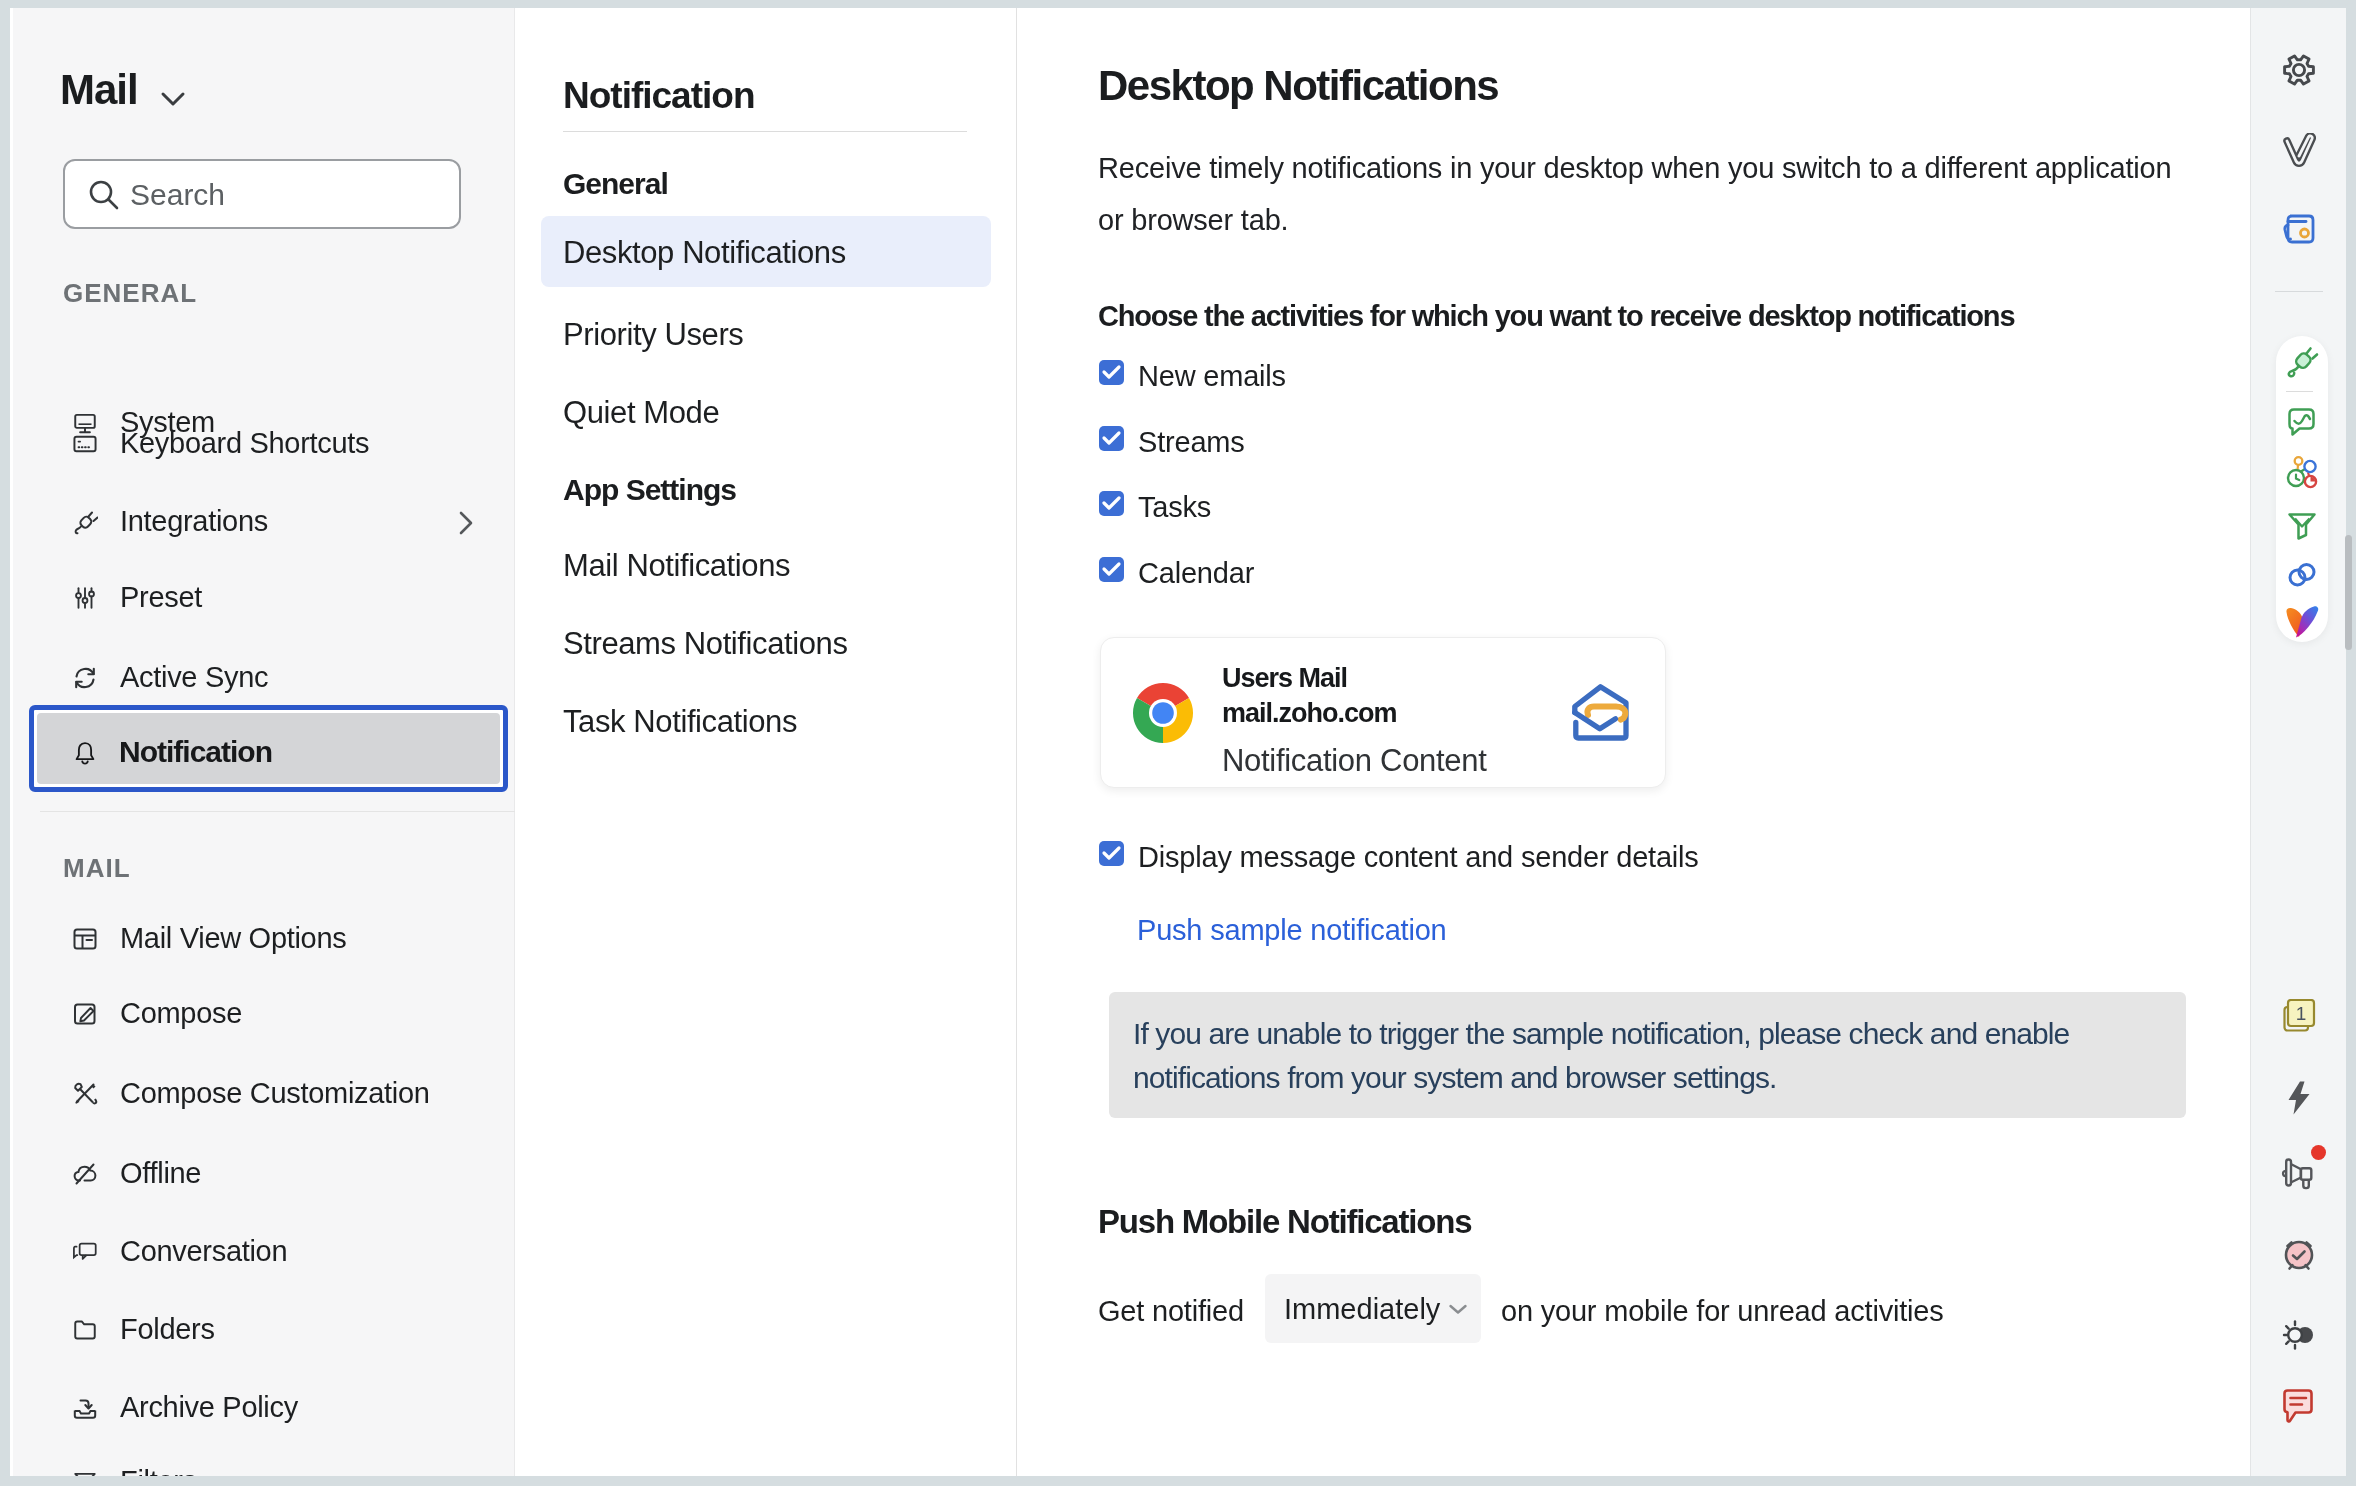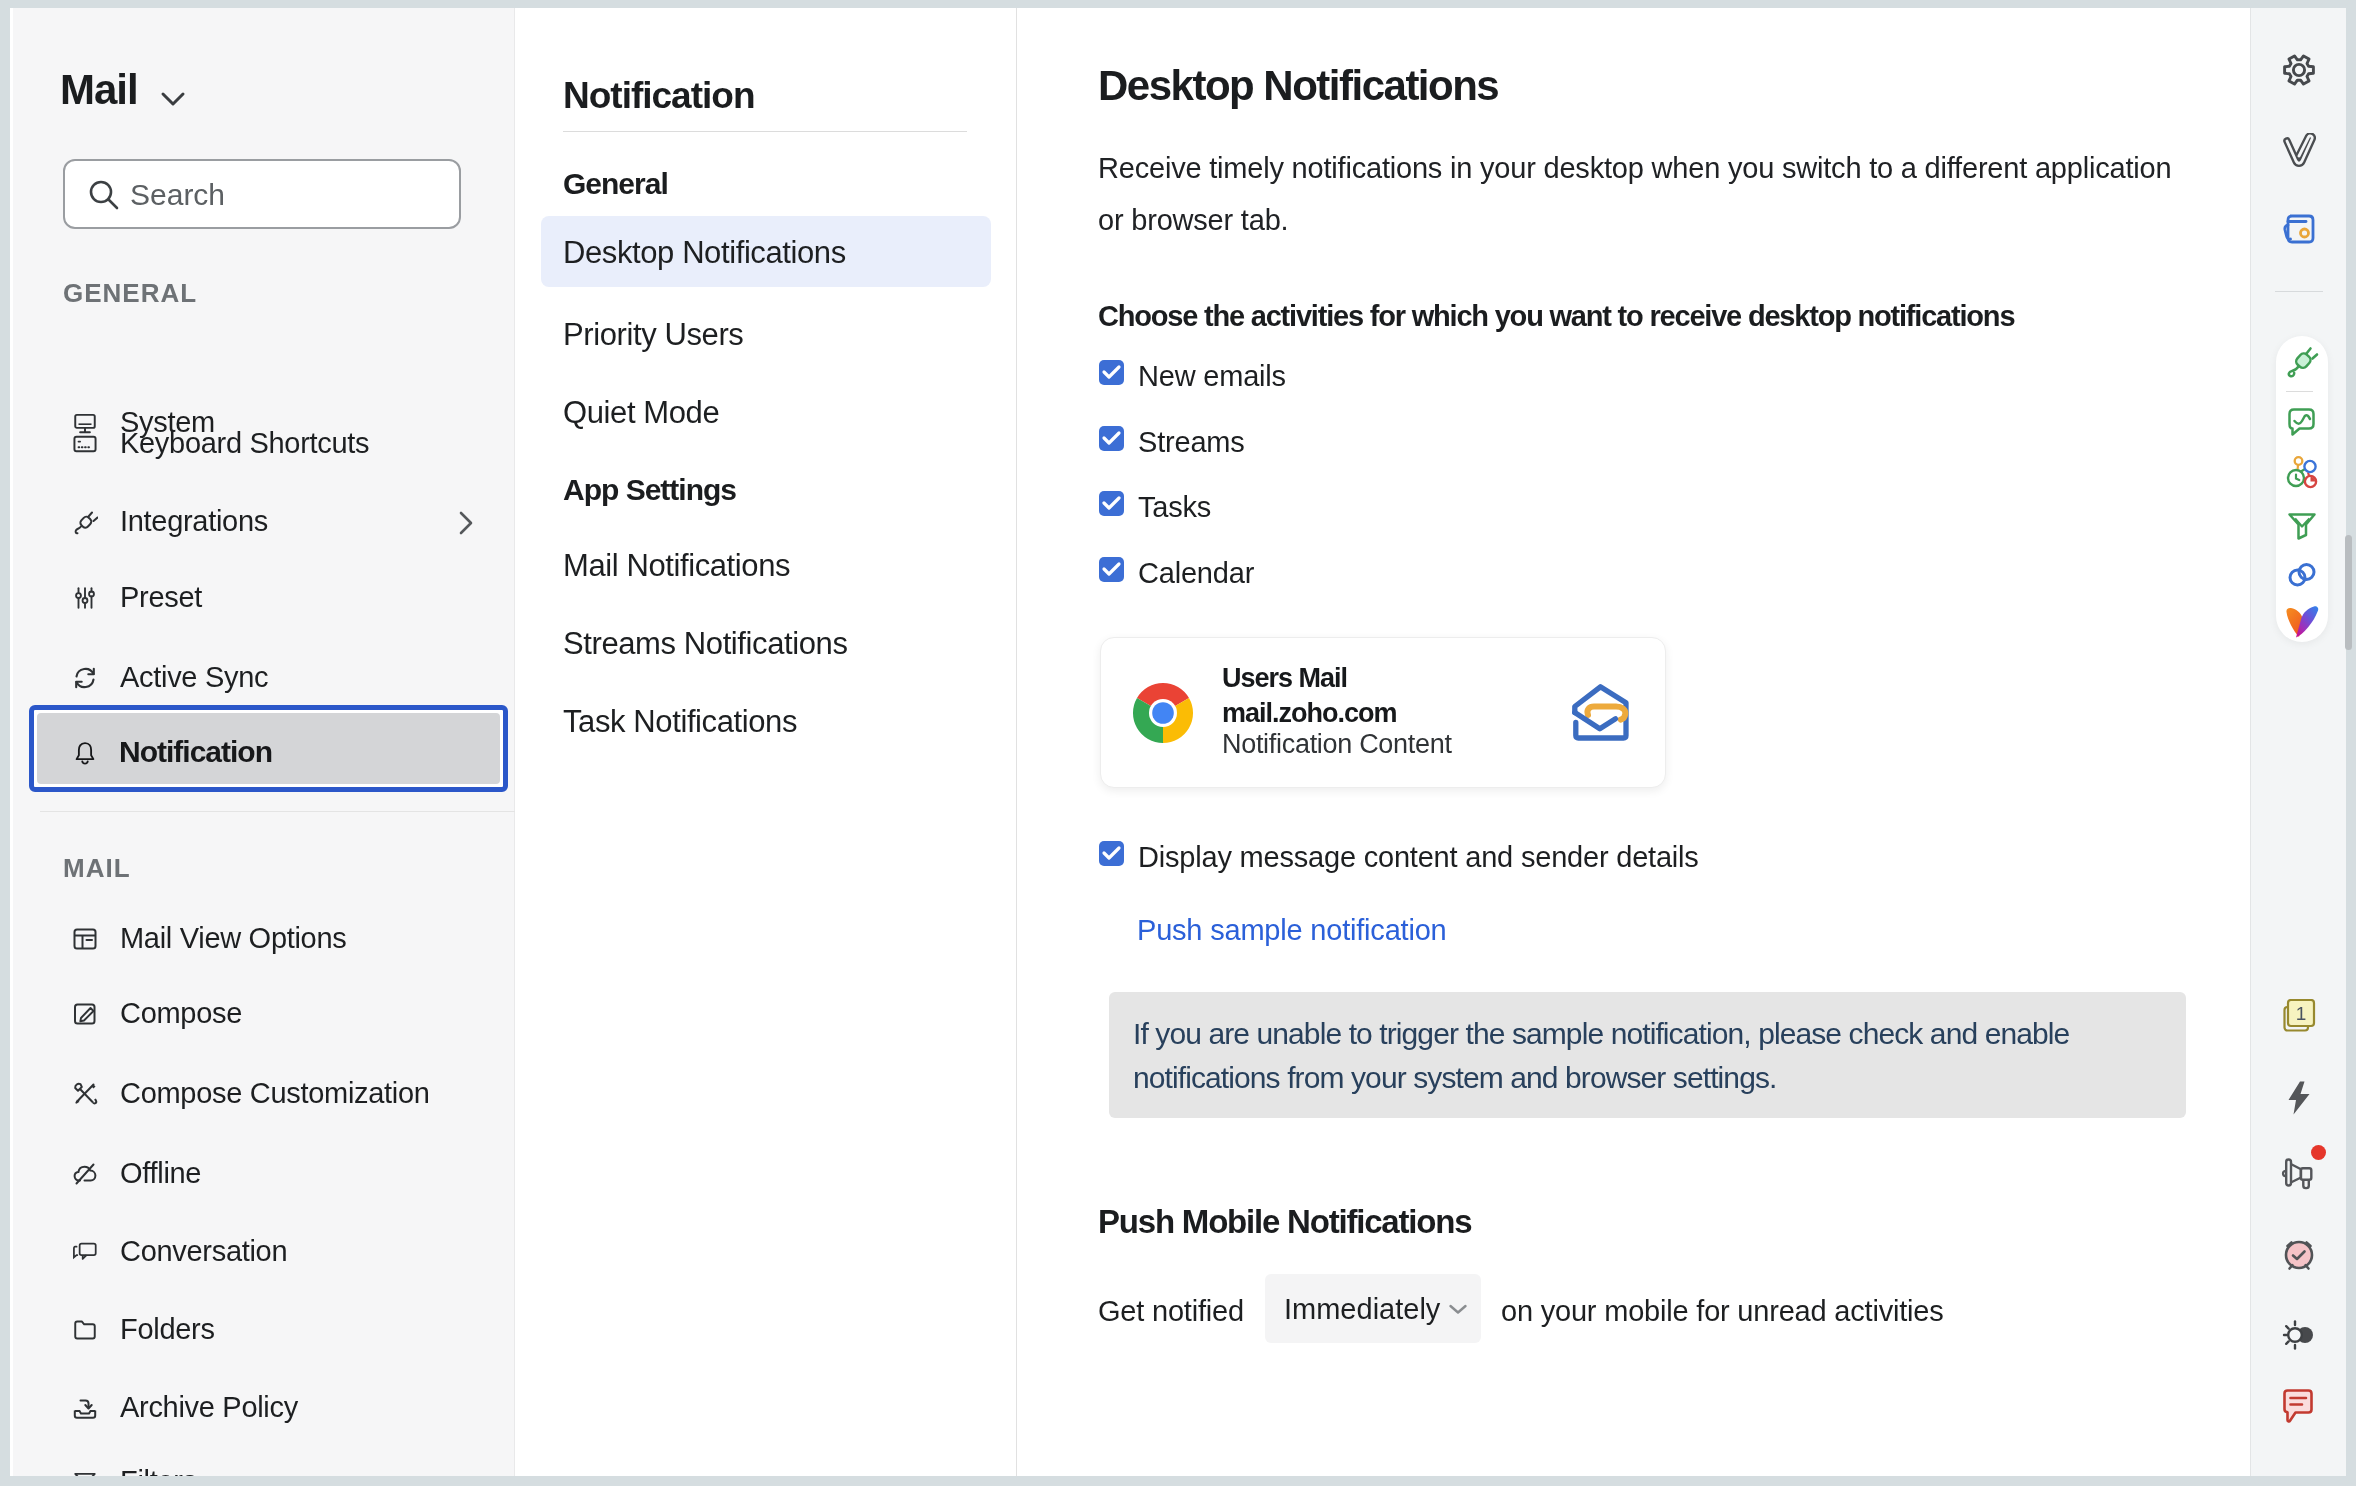--- a/index.html
+++ b/index.html
@@ -42,21 +42,21 @@
   .choose { position:absolute; left:80px; top:292px; font-size:29px; font-weight:bold; letter-spacing:-1.2px; color:#1b1d1f; }
 
   .cb { position:absolute; width:25px; height:25px; background:#3c6ed5; border-radius:5px; }
   .cb svg { position:absolute; left:2px; top:3px; }
   .cb-label { position:absolute; font-size:29px; letter-spacing:-0.2px; color:#1d1f21; }
 
   .card { position:absolute; left:82px; top:629px; width:566px; height:151px; background:#fff; border:1px solid #ededed; border-radius:14px; box-shadow:0 3px 10px rgba(0,0,0,0.07); }
   .card .chrome { position:absolute; left:30px; top:43px; }
   .card .t1 { position:absolute; left:121px; top:25px; font-size:27px; font-weight:bold; letter-spacing:-1px; color:#17191b; }
   .card .t2 { position:absolute; left:121px; top:60px; font-size:27px; font-weight:bold; letter-spacing:-1px; color:#17191b; }
-  .card .t3 { position:absolute; left:121px; top:91px; font-size:27px; letter-spacing:-0.3px; color:#303336;text-align:center; }
+  .card .t3 { position:absolute; left:121px; top:105px; font-size:31px; letter-spacing:-0.3px; color:#303336;text-align:center; }
   .card .zlogo { position:absolute; left:471px; top:46px; }
 
   .link { position:absolute; left:119px; top:906px; font-size:29px; letter-spacing:-0.2px; color:#2b60d9; }
   .notice { position:absolute; left:91px; top:984px; width:1077px; height:126px; background:#e5e5e5; border-radius:6px; }
   .notice .t { position:absolute; left:24px; top:20px; font-size:30px; letter-spacing:-0.9px; line-height:44px; color:#28405c; }
   .h2 { position:absolute; left:80px; top:1195px; font-size:33px; font-weight:bold; letter-spacing:-1.2px; color:#1b1d1f; }
   .getrow { position:absolute; left:80px; top:1287px; font-size:29px; letter-spacing:-0.2px; color:#1d1f21; }
   .selectbox { position:absolute; left:247px; top:1266px; width:216px; height:69px; background:#f4f4f5; border-radius:6px; }
   .selectbox .tx { position:absolute; left:19px; top:19px; font-size:29px; color:#1d1f21; }
   .selectbox .chev { position:absolute; right:13px; top:30px; }

